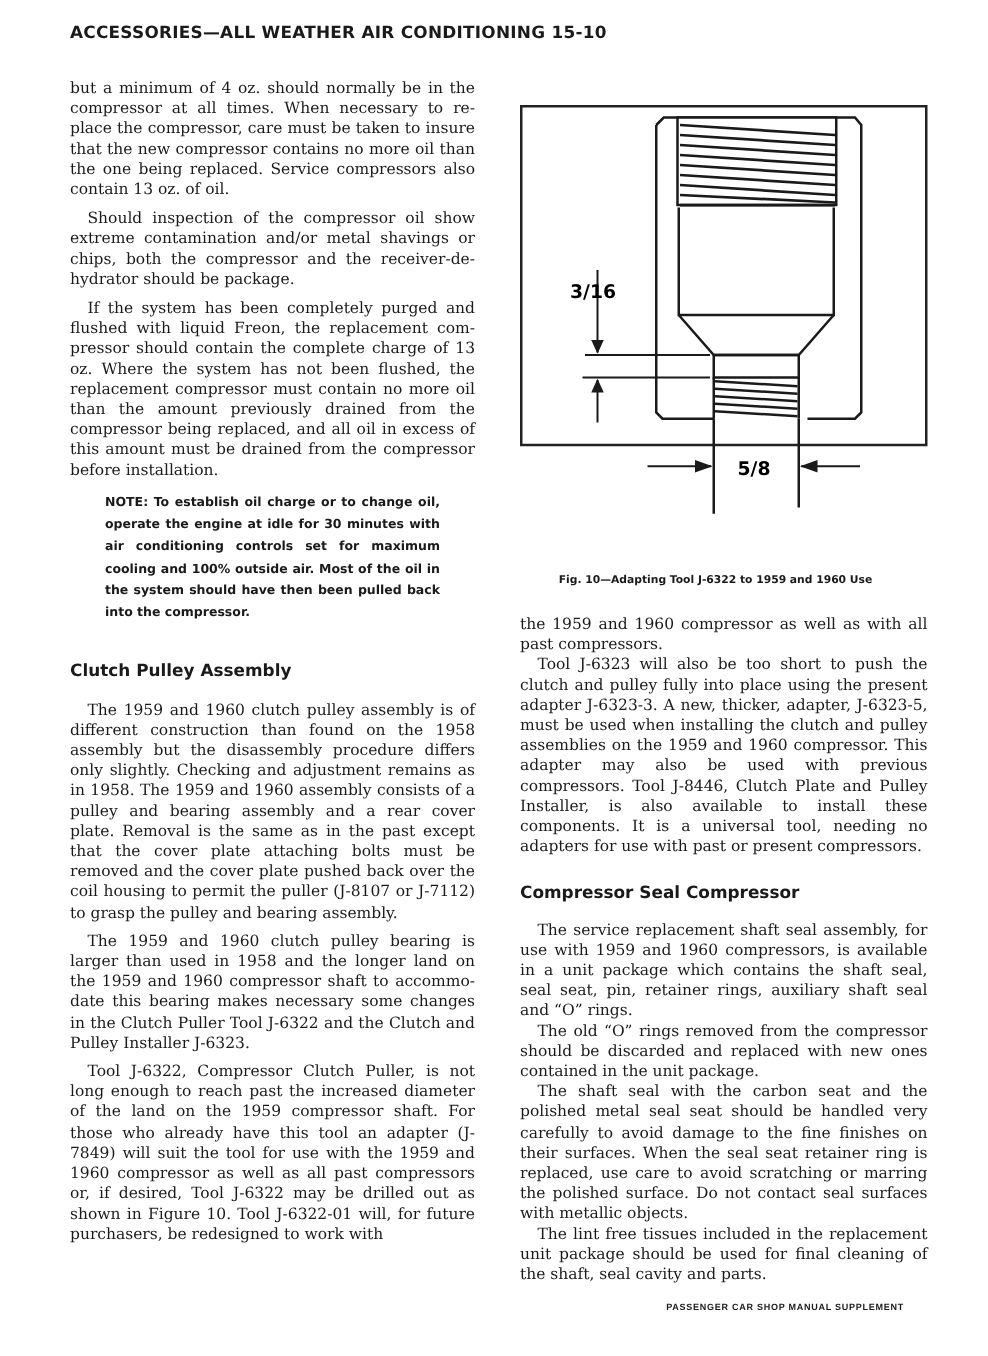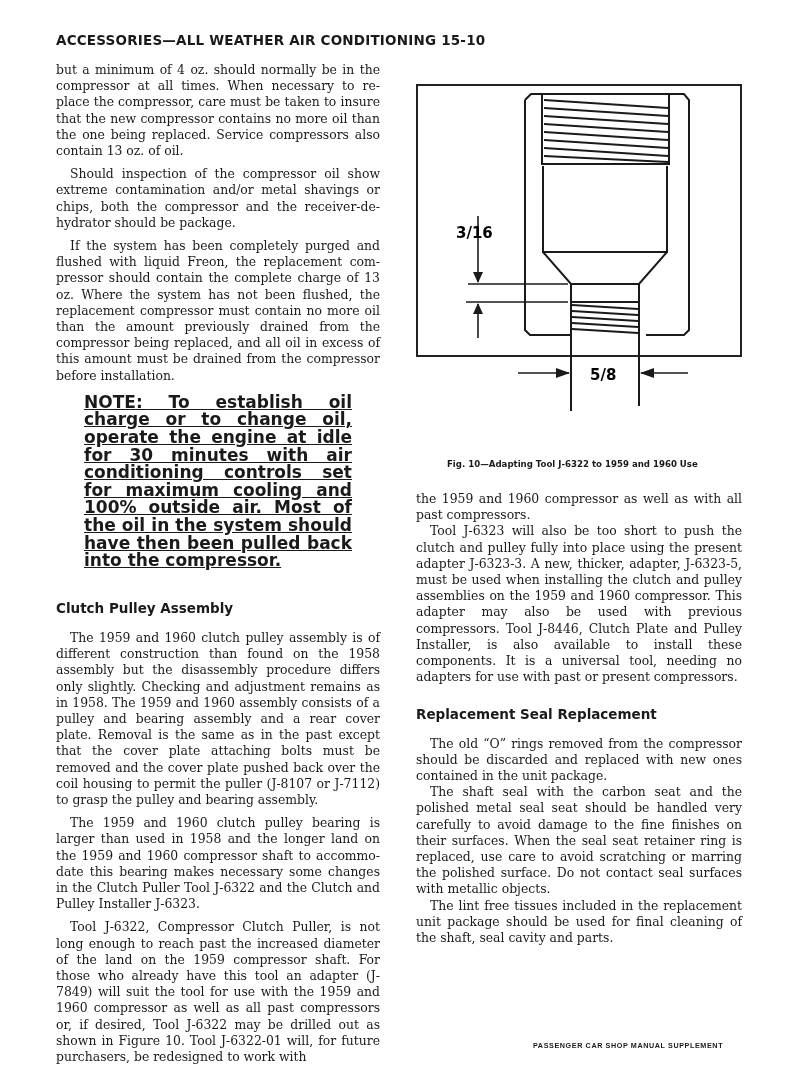--- a/index.html
+++ b/index.html
@@ -1,23 +1,23 @@
 <!DOCTYPE html>
 <html><head>
 <meta charset="utf-8">
 <style>
   html, body { margin: 0; padding: 0; background: #ffffff; }
   body { width: 790px; height: 1085px; position: relative; overflow: hidden; color: #1a1a1a; }
-  .header { position: absolute; left: 56px; top: 32px; font-family: "DejaVu Sans", sans-serif; font-weight: bold; font-size: 13.5px; letter-spacing: 0.2px; text-align: right; }
+  .header { position: absolute; left: 56px; top: 18px; font-family: "DejaVu Sans", sans-serif; font-weight: bold; font-size: 13.5px; letter-spacing: 0.2px; text-align: right; }
   .col { position: absolute; font-family: "DejaVu Serif", serif; font-size: 12.4px; line-height: 16.2px; text-align: justify; }
   .col-left { left: 56px; top: 62px; width: 324px; }
   .col-right { left: 416px; top: 491px; width: 326px; }
   .col p { margin: 0 0 7px 0; text-indent: 14px; hyphens: manual; }
   .col p.tight { margin-bottom: 0; }
-  .note { font-family: "DejaVu Sans", sans-serif; font-weight: bold; font-size: 17px; line-height: 17.6px; margin: 10px 0 0 28px; width: 268px; text-align: justify; text-decoration: underline; }
+  .note { font-family: "DejaVu Sans", sans-serif; font-weight: bold; font-size: 10px; line-height: 17.6px; margin: 10px 0 0 28px; width: 268px; text-align: justify; }
   .heading { font-family: "DejaVu Sans", sans-serif; font-weight: bold; font-size: 13.5px; margin: 0; }
   .h-clutch { margin-top: 30px; margin-bottom: 14px; }
   .h-seal { margin-top: 21px; margin-bottom: 13px; }
   .figure-box { position: absolute; left: 416px; top: 84px; width: 326px; height: 273px; border: 2px solid #222; box-sizing: border-box; }
   .figure-box svg { position: absolute; left: 0; top: 0; }
   .fig-label { font-family: "DejaVu Sans", sans-serif; font-weight: bold; font-size: 15px; }
   .caption { position: absolute; left: 447px; top: 459px; font-family: "DejaVu Sans", sans-serif; font-weight: bold; font-size: 8.6px; }
   .footer { position: absolute; left: 533px; top: 1041px; font-family: Liberation Sans, sans-serif; font-weight: bold; font-size: 7.2px; letter-spacing: 0.6px; }
 </style>
 </head>
@@ -92,19 +92,20 @@
     <text class="fig-label" x="38" y="152">3/16</text>
     <text class="fig-label" x="172" y="294">5/8</text>
   </svg>
 </div>
 
 <div class="caption">Fig. 10—Adapting Tool J-6322 to 1959 and 1960 Use</div>
 
 <div class="col col-right">
   <p class="tight" style="text-indent:0;">the 1959 and 1960 compressor as well as with all past compressors.</p>
   <p class="tight">Tool J-6323 will also be too short to push the clutch and pulley fully into place using the pres­ent adapter J-6323-3. A new, thicker, adapter, J-6323-5, must be used when installing the clutch and pulley assemblies on the 1959 and 1960 com­pressor. This adapter may also be used with previ­ous compressors. Tool J-8446, Clutch Plate and Pulley Installer, is also available to install these components. It is a universal tool, needing no adapters for use with past or present compressors.</p>
-  <h2 class="heading h-seal">Replacement Seal Replacement</h2>
+  <h2 class="heading h-seal">Compressor Seal Compressor</h2>
+  <p class="tight">The service replacement shaft seal assembly, for use with 1959 and 1960 compressors, is avail­able in a unit package which contains the shaft seal, seal seat, pin, retainer rings, auxiliary shaft seal and “O” rings.</p>
   <p class="tight">The old “O” rings removed from the compres­sor should be discarded and replaced with new ones contained in the unit package.</p>
   <p class="tight">The shaft seal with the carbon seat and the polished metal seal seat should be handled very carefully to avoid damage to the fine finishes on their surfaces. When the seal seat retainer ring is replaced, use care to avoid scratching or marring the polished surface. Do not contact seal surfaces with metallic objects.</p>
   <p class="tight">The lint free tissues included in the replace­ment unit package should be used for final clean­ing of the shaft, seal cavity and parts.</p>
 </div>
 
 <div class="footer">PASSENGER CAR SHOP MANUAL SUPPLEMENT</div>
 
 </body></html>

